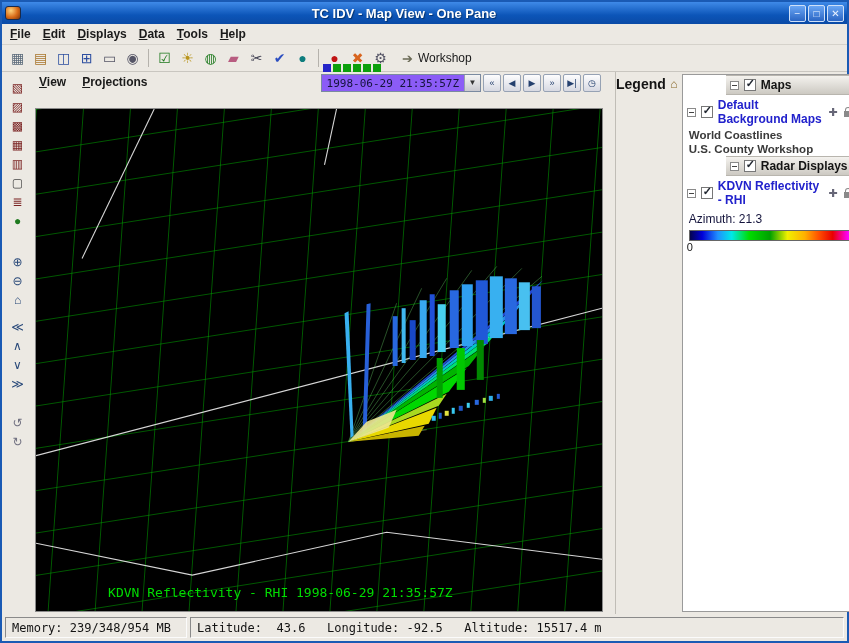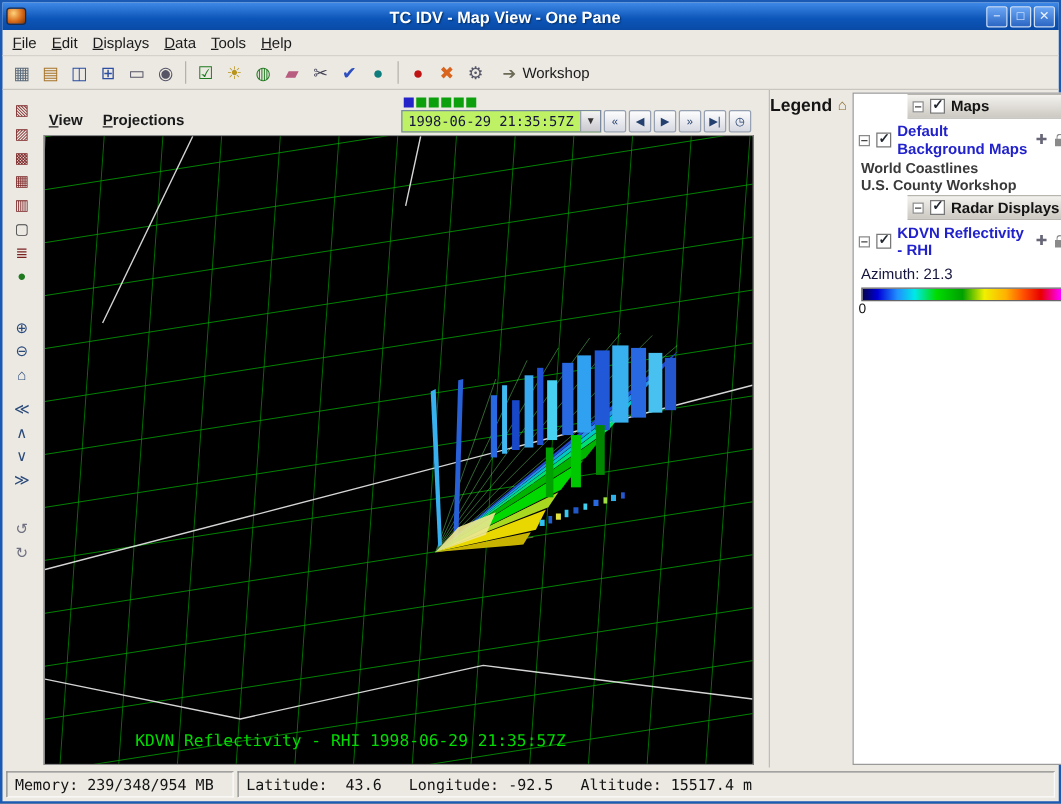--- a/index.html
+++ b/index.html
@@ -18,21 +18,21 @@
                 background: radial-gradient(circle at 35% 30%, #ffd27a, #d86a18 55%, #7a3408); }
   .title-text { flex: 1; text-align: center; font-size: 13px; font-weight: bold;
                 text-shadow: 1px 1px 1px #05336e; }
   .win-btn { width: 17px; height: 17px; margin-left: 2px; border: 1px solid #cfe0f8;
              border-radius: 2px; background: linear-gradient(#6aa6f4, #2b66c4);
              color: #eaf2ff; font-size: 10px; line-height: 15px; text-align: center; }
 
   
   .menubar { height: 21px; flex: 0 0 21px; display: flex; align-items: center;
              padding: 0 4px; border-bottom: 1px solid #d5d2cb; }
-  .menu-item { display: inline-block; font-size: 12px; font-weight: normal; color: #1a1a1a;
+  .menu-item { display: inline-block; font-size: 12px; font-weight: bold; color: #1a1a1a;
                padding: 2px 8px 2px 4px; }
   .menu-item::first-letter { text-decoration: underline; }
 
   
   .toolbar { height: 27px; flex: 0 0 27px; display: flex; align-items: center;
              padding: 0 4px; border-bottom: 1px solid #c9c6c0; }
   .tb-icon { width: 23px; height: 22px; display: flex; align-items: center;
              justify-content: center; font-size: 14px; }
   .tb-sep { width: 1px; height: 18px; background: #b5b2ac; margin: 0 4px; }
   .workshop { display: flex; align-items: center; gap: 5px; margin-left: 10px; }
@@ -45,30 +45,30 @@
   .left-strip { flex: 0 0 31px; display: flex; flex-direction: column; align-items: center;
                 padding-top: 8px; }
   .ls-icon { width: 18px; height: 17px; font-size: 12px; line-height: 16px;
              text-align: center; margin-bottom: 2px; }
   .ls-icon.g1 { margin-top: 22px; }
   .ls-icon.g2 { margin-top: 8px; }
   .ls-icon.g3 { margin-top: 20px; }
 
   .main { flex: 0 0 570px; display: flex; flex-direction: column; }
   .main-top { height: 36px; flex: 0 0 36px; display: flex; align-items: flex-end;
-              justify-content: space-between; padding: 0 2px 2px 6px; }
+              justify-content: space-between; padding: 0 2px 16px 6px; }
   .view-tabs { display: flex; gap: 16px; padding-bottom: 3px; }
   .view-tab { display: inline-block; font-size: 12px; font-weight: bold; color: #1a1a1a; }
   .view-tab::first-letter { text-decoration: underline; }
 
   .time-widget { display: flex; flex-direction: column; align-items: flex-start; }
   .steps { display: flex; gap: 2px; margin: 0 0 2px 2px; }
   .step { width: 8px; height: 8px; }
   .time-row { display: flex; align-items: center; }
-  .time-box { display: flex; border: 1px solid #7a8aa0; background: #bef264; height: 18px; }
+  .time-box { display: flex; border: 1px solid #7a8aa0; background: #8b5cf6; height: 18px; }
   .time-text { font-family: "DejaVu Sans Mono", monospace; font-size: 11px;
                padding: 2px 5px 0 5px; color: #14143c; white-space: pre; }
   .combo-btn { width: 16px; border-left: 1px solid #98a0ac;
                background: linear-gradient(#f4f4f4, #c9c9cf); font-size: 8px;
                line-height: 16px; text-align: center; color: #333; }
   .anim-btn { width: 18px; height: 18px; margin-left: 2px; border: 1px solid #96a2b4;
               border-radius: 2px; background: linear-gradient(#fdfdfe, #d7d9e2);
               font-size: 9px; line-height: 16px; text-align: center; color: #24406e;
               white-space: nowrap; overflow: hidden; }
 

